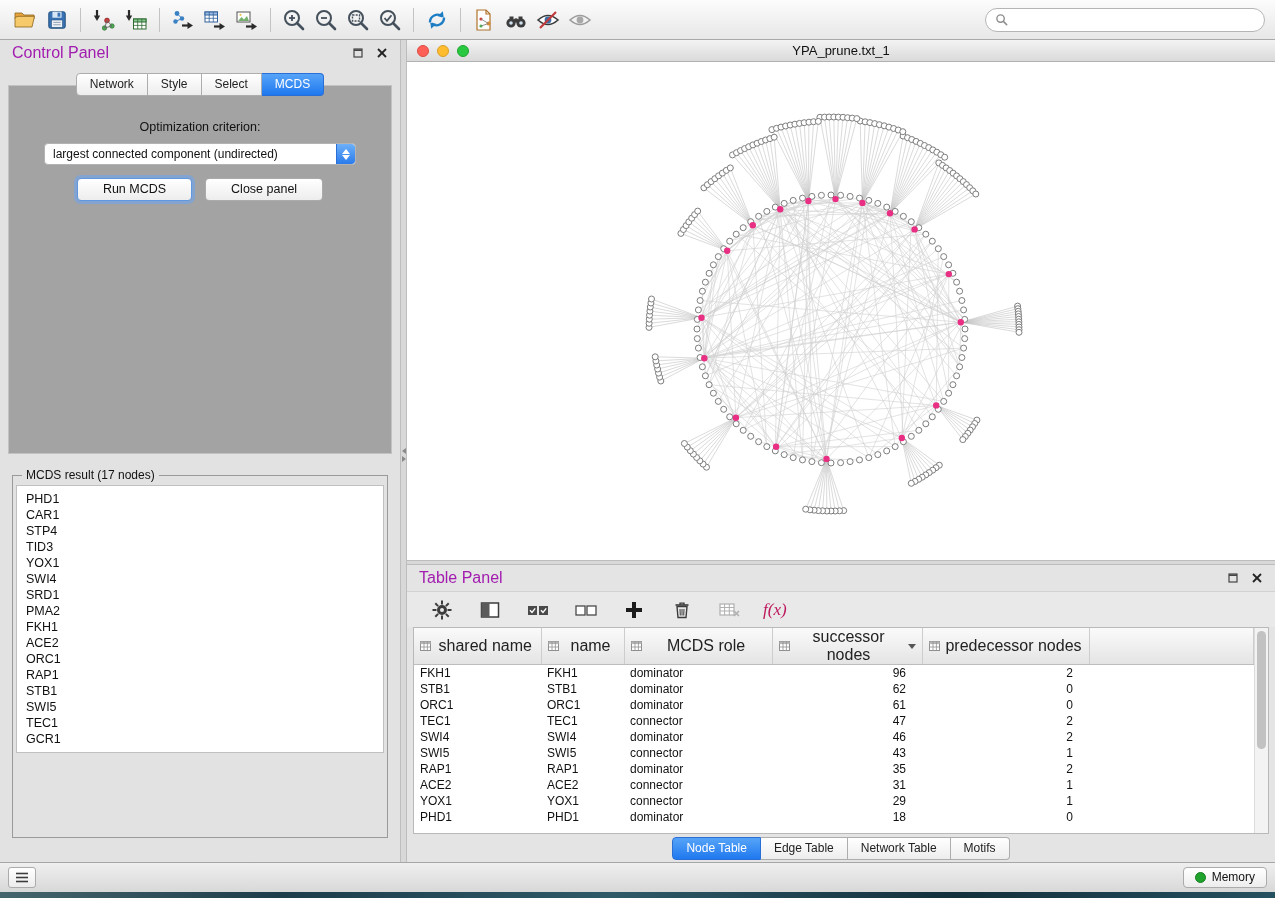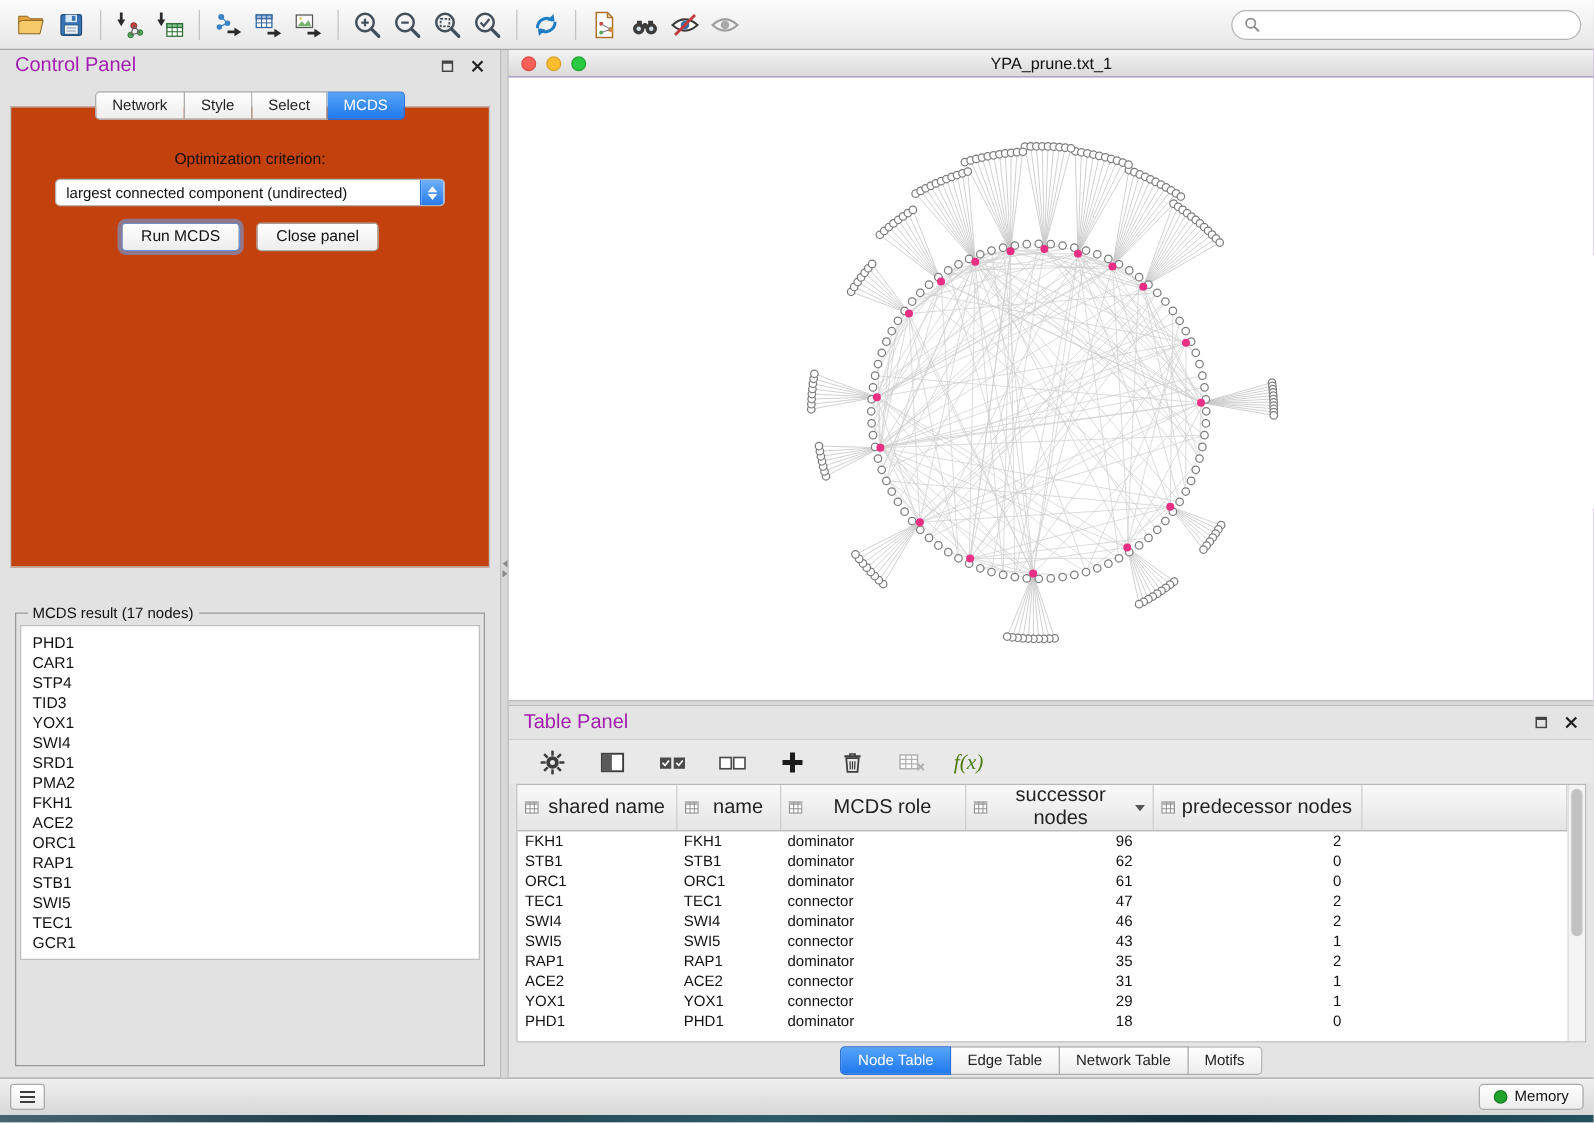--- a/index.html
+++ b/index.html
@@ -26,30 +26,30 @@
   .panel-controls { margin-left:auto; display:flex; gap:12px; align-items:center; }
   .mini-btn { width:12px; height:12px; display:flex; align-items:center; justify-content:center; }
 
   .cp-tabs { display:flex; justify-content:center; position:relative; z-index:2; margin-top:7px; }
   .seg-tab { padding:3px 13px 4px; font-size:12px; background:linear-gradient(#ffffff,#ededed);
              border:1px solid #adadad; border-left:none; color:#222; cursor:default; line-height:14px; }
   .seg-tab:first-child { border-left:1px solid #adadad; border-radius:4px 0 0 4px; }
   .seg-tab:last-child { border-radius:0 4px 4px 0; }
   .seg-tab.active { background:linear-gradient(#56a4f8,#1f78ef); color:#fff; border-color:#2a6fd6; }
 
-  .cp-body { margin:-11px 8px 15px; height:369px; flex:0 0 auto; border:1px solid #c2c2c2; background:#c2410c;
+  .cp-body { margin:-11px 8px 0; height:369px; flex:0 0 auto; border:1px solid #c2c2c2; background:#a3a3a3;
              padding-top:34px; text-align:center; position:relative; z-index:1; }
   .opt-label { font-size:12.5px; color:#111; margin-bottom:9px; }
   .combo { width:312px; height:22px; margin:0 auto; background:#fff; border:1px solid #b3b3b3; border-radius:4px;
            display:flex; align-items:center; overflow:hidden; }
   .combo-text { flex:1; text-align:left; padding-left:8px; font-size:12px; color:#111; white-space:nowrap; }
   .combo-cap { width:19px; align-self:stretch; background:linear-gradient(#6db0fa,#2a7beb); border-left:1px solid #2a6fd6;
                display:flex; flex-direction:column; align-items:center; justify-content:center; gap:1px; border-radius:0 3px 3px 0; }
   .btn-row { margin-top:13px; display:flex; justify-content:center; gap:13px; }
-  .mac-btn { font-family:"Liberation Sans",sans-serif; font-size:12.5px; padding:3px 15px 4px; background:linear-gradient(#ffffff,#ededed);
+  .mac-btn { font-family:"Liberation Sans",sans-serif; font-size:12.5px; padding:3px 25px 4px; background:linear-gradient(#ffffff,#ededed);
              border:1px solid #ababab; border-radius:4px; color:#111; }
   .mac-btn.default-focus { box-shadow:0 0 0 3px rgba(105,165,245,0.55); border-color:#5f97e0; }
 
   .mcds-group { margin:14px 12px 0; height:370px; border:1px solid #9a9a9a; padding:3px; }
   .mcds-group legend { font-size:12px; padding:0 4px; margin-left:6px; color:#111; }
   .mcds-list { height:100%; background:#fff; border:1px solid #c0c0c0; overflow:hidden; padding:5px 9px; text-align:left; }
   .mcds-item { font-size:12.5px; line-height:16px; color:#111; }
 
   .v-splitter { width:7px; flex:0 0 7px; background:#d8d8d8; border-left:1px solid #bdbdbd; border-right:1px solid #bdbdbd; position:relative; }
   .v-splitter .split-arrows { position:absolute; top:408px; left:0; width:100%; display:flex; flex-direction:column; align-items:center; gap:2px; }
@@ -68,21 +68,21 @@
   .light.green { background:#28c840; border:1px solid #1fa52f; }
   .net-title { margin:0 auto; font-size:13px; color:#111; }
   .net-canvas { flex:1; background:#fff; position:relative; overflow:hidden; }
 
   .h-splitter { height:5px; flex:0 0 5px; background:#d8d8d8; border-top:1px solid #bdbdbd; border-bottom:1px solid #bdbdbd; }
 
   
   .table-panel { flex:1 1 auto; display:flex; flex-direction:column; background:#e4e4e4; min-height:0; }
   .table-toolbar { height:36px; flex:0 0 36px; display:flex; align-items:center; gap:18px; padding:0 20px;
                    background:#e9e9e9; border-top:1px solid #d2d2d2; }
-  .fx { font-family:"Liberation Serif", serif; font-style:italic; font-size:17px; color:#4d7c0f; }
+  .fx { font-family:"Liberation Serif", serif; font-style:italic; font-size:17px; color:#be185d; }
   .table-wrap { flex:1 1 auto; margin:0 6px; background:#fff; border:1px solid #b9b9b9; position:relative; overflow:hidden; }
   table.node-table { border-collapse:collapse; width:calc(100% - 14px); table-layout:fixed; }
   table.node-table th { height:19px; background:linear-gradient(#fafafa,#e4e4e4); border-bottom:1px solid #bdbdbd;
         border-right:1px solid #cdcdcd; font-weight:normal; font-size:16px; color:#222; padding:0 6px; text-align:left; }
   table.node-table th .hcell { display:flex; align-items:center; gap:5px; }
   table.node-table th .hlabel { flex:1; text-align:center; }
   table.node-table td { height:16px; font-size:12px; color:#111; padding:0 6px; white-space:nowrap; overflow:hidden; }
   td.num { text-align:right; padding-right:16px !important; }
   .sort-arrow { width:0; height:0; border-left:4px solid transparent; border-right:4px solid transparent; border-top:5px solid #555; }
   .vscroll { position:absolute; top:0; right:0; bottom:0; width:14px; background:#f3f3f3; border-left:1px solid #dcdcdc; }

